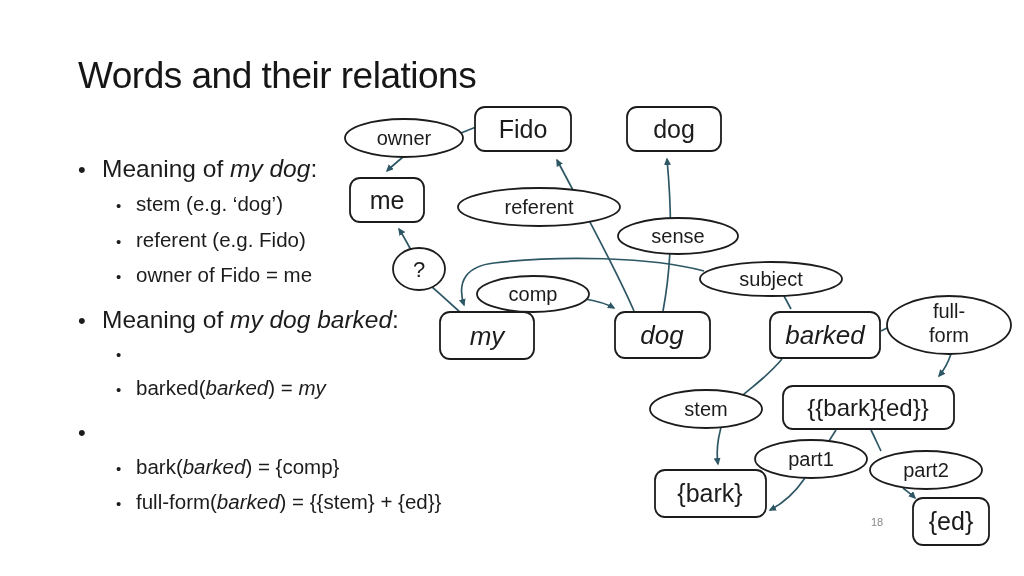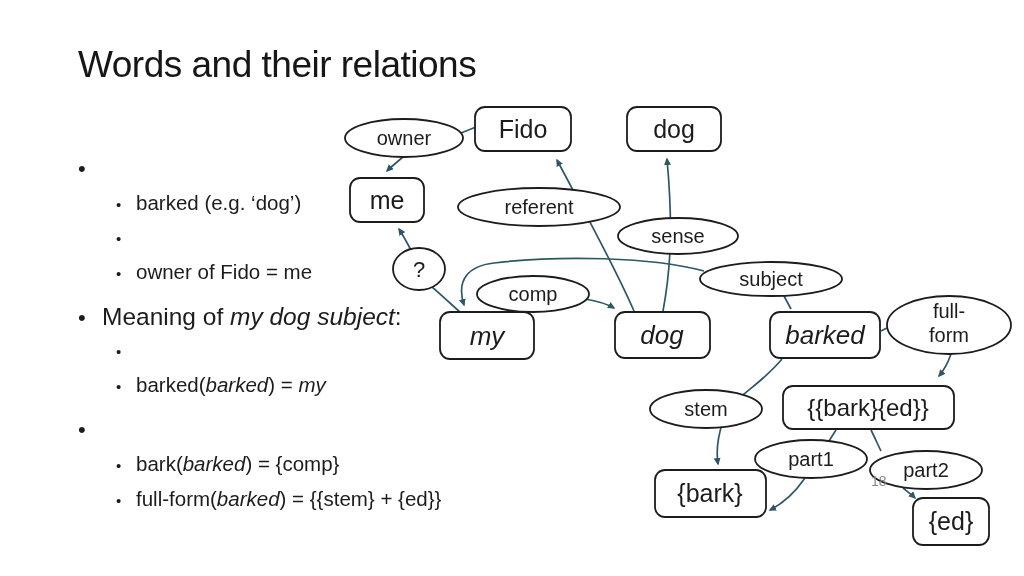--- a/index.html
+++ b/index.html
@@ -10,21 +10,21 @@
     --bg:#ffffff;
   }
   html,body{margin:0;padding:0;}
   body{
     width:1024px;height:576px;background:var(--bg);
     font-family:"Liberation Sans", sans-serif;color:var(--text);
     position:relative;overflow:hidden;
   }
   .slide{position:absolute;inset:0;}
   .title{
-    position:absolute;left:78px;top:44px;
+    position:absolute;left:78px;top:55px;
     font-size:37px;letter-spacing:-0.5px;color:#161616;
     white-space:nowrap;
   }
   .bullets{
     position:absolute;left:78px;top:152px;width:460px;
   }
   .line{display:flex;align-items:baseline;white-space:nowrap;}
   .line.l1{font-size:24.5px;line-height:34px;}
   .line.l1:not(:first-child){margin-top:9px;}
   .line.l2{font-size:20.5px;line-height:33.5px;padding-left:38px;}
@@ -35,49 +35,51 @@
   .edge{fill:none;stroke:var(--line);stroke-width:1.7;}
   .shape{fill:#ffffff;stroke:var(--stroke);stroke-width:1.8;}
   .arrowhead{fill:var(--line);}
   text{fill:var(--text);}
   .ntext{font-size:25px;text-anchor:middle;}
   .ntext.it{font-style:italic;font-size:26px;}
   .ntext.small{font-size:24px;}
   .etext{font-size:20px;text-anchor:middle;}
   .etext.q{font-size:22px;}
   .pagenum{
-    position:absolute;left:871px;top:473px;
-    font-size:14px;color:var(--pggray);
+    position:absolute;left:871px;top:516px;
+    font-size:11px;color:var(--pggray);
   }
 </style>
 </head>
 <body>
 
 <div class="slide">
 
   <div class="title">Words and their relations</div>
 
   <div class="bullets">
       <div class="line l1">
         <span class="blt">•</span>
-      </div>
-      <div class="line l2">
-        <span class="blt">•</span>
-        <span class="txt"><span>barked (e.g. ‘dog’)</span></span>
-      </div>
-      <div class="line l2">
-        <span class="blt">•</span>
+        <span class="txt"><span>Meaning of </span><span class="it">my dog</span><span>:</span></span>
+      </div>
+      <div class="line l2">
+        <span class="blt">•</span>
+        <span class="txt"><span>stem (e.g. ‘dog’)</span></span>
+      </div>
+      <div class="line l2">
+        <span class="blt">•</span>
+        <span class="txt"><span>referent (e.g. Fido)</span></span>
       </div>
       <div class="line l2">
         <span class="blt">•</span>
         <span class="txt"><span>owner of Fido = me</span></span>
       </div>
       <div class="line l1">
         <span class="blt">•</span>
-        <span class="txt"><span>Meaning of </span><span class="it">my dog subject</span><span>:</span></span>
+        <span class="txt"><span>Meaning of </span><span class="it">my dog barked</span><span>:</span></span>
       </div>
       <div class="line l2">
         <span class="blt">•</span>
       </div>
       <div class="line l2">
         <span class="blt">•</span>
         <span class="txt"><span>barked(</span><span class="it">barked</span><span>) = </span><span class="it">my</span></span>
       </div>
       <div class="line l1">
         <span class="blt">•</span>

